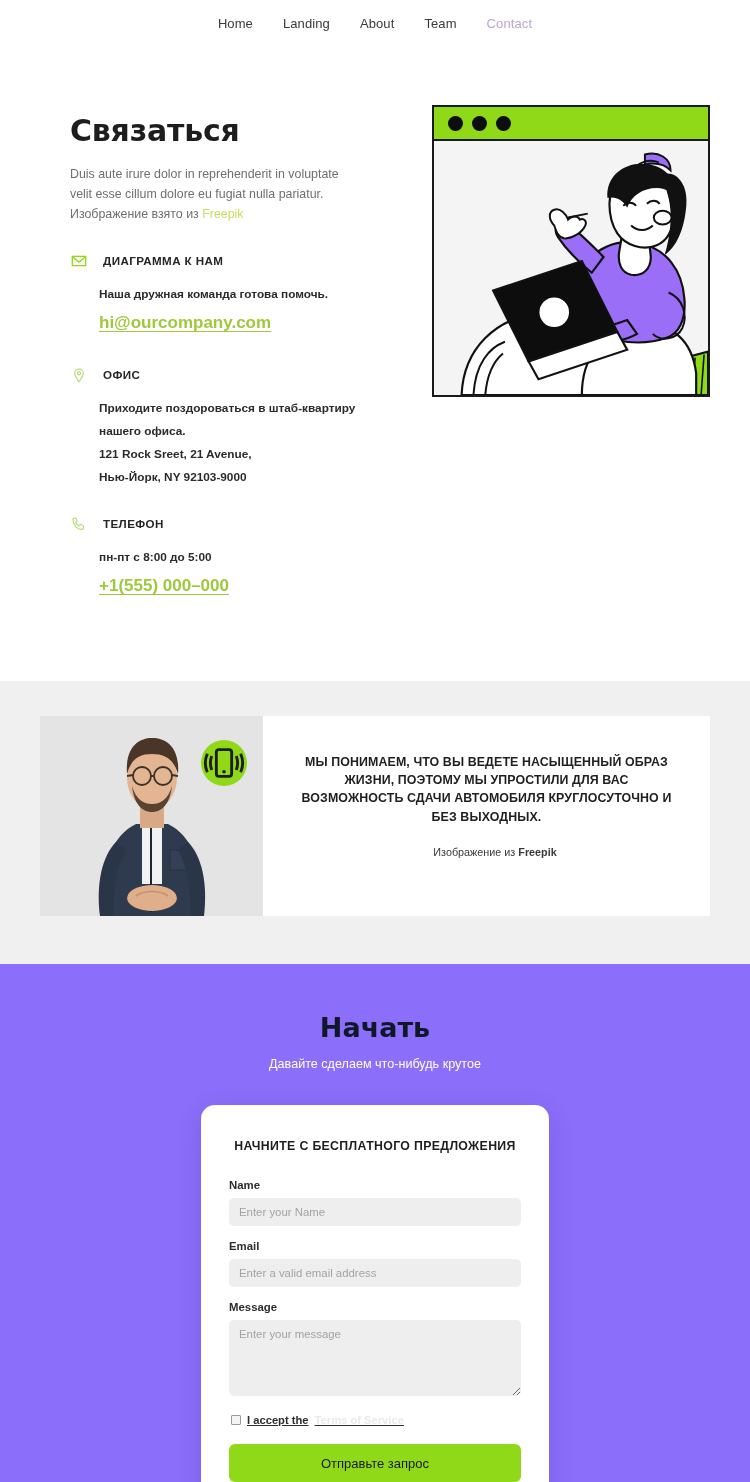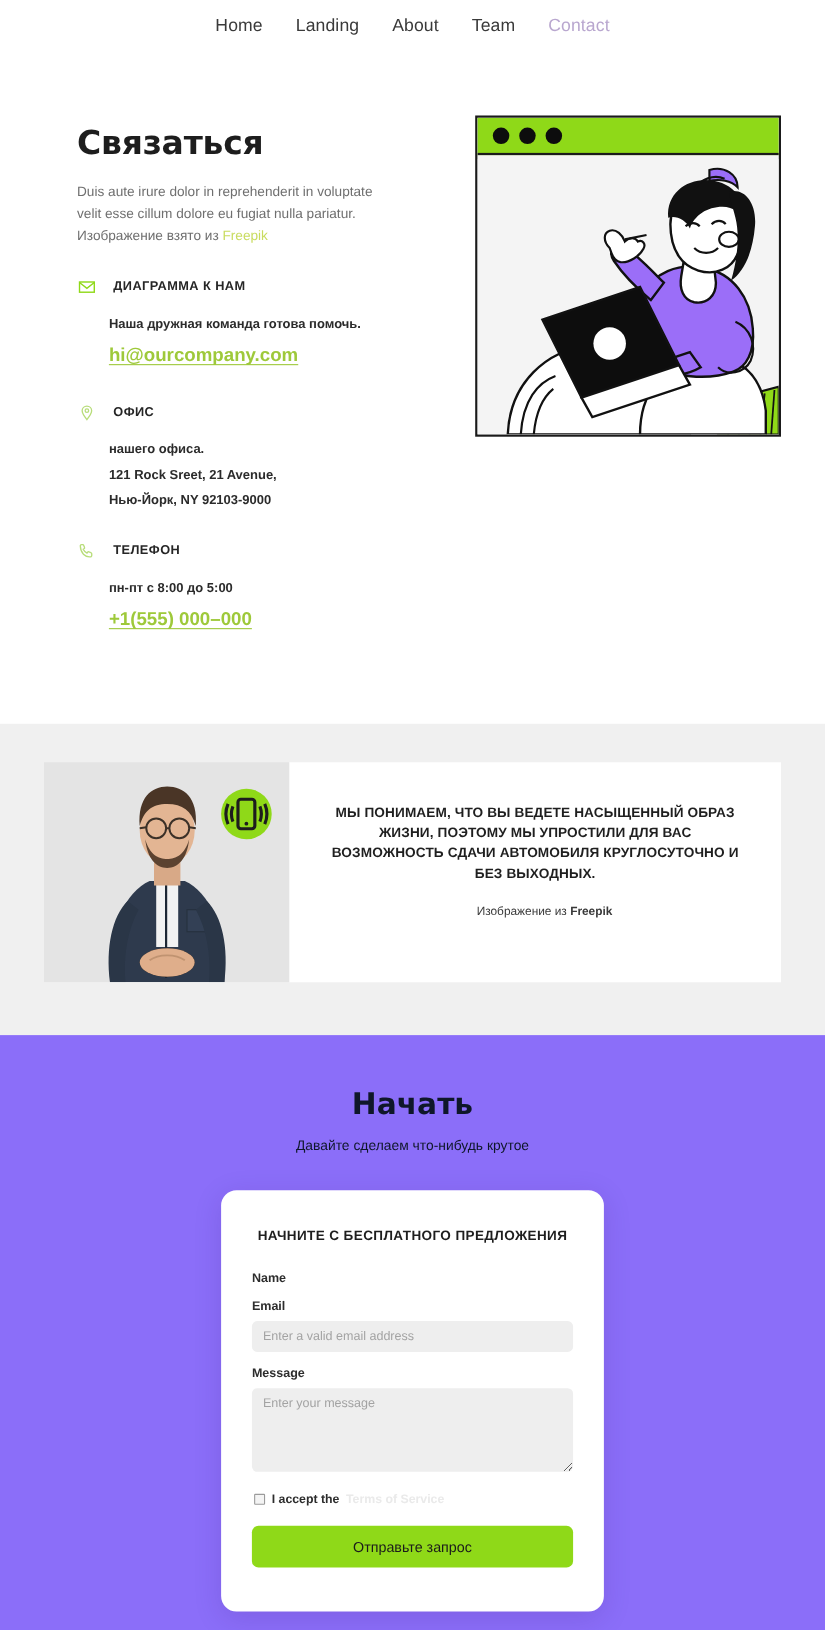--- a/index.html
+++ b/index.html
@@ -19,21 +19,21 @@
     display: flex;
     align-items: center;
     justify-content: center;
   }
   .nav {
     display: flex;
     align-items: center;
     gap: 30px;
   }
   .nav-link {
-    font-size: 16px;
+    font-size: 13px;
     color: #3a3a3a;
     text-decoration: none;
     letter-spacing: .1px;
     cursor: pointer;
     text-align: center;
   }
   .nav-link.is-active { color: #b9a7cf; }
 
   
   .hero {
@@ -207,21 +207,21 @@
   .cta-title {
     font-family: "DejaVu Sans", sans-serif;
     font-size: 27px;
     font-weight: 700;
     color: #0f172a;
     text-align: center;
     margin: 0 0 14px 0;
   }
   .cta-sub {
     font-size: 12.6px;
-    color: #0f172a;
+    color: #ffffff;
     text-align: center;
     margin: 0 0 34px 0;
   }
 
   .form-card {
     width: 348px;
     margin: 0 auto;
     background: #ffffff;
     border-radius: 14px;
     padding: 34px 28px 40px 28px;
@@ -272,20 +272,21 @@
   .field-area::placeholder { color: #a3a3a3; }
 
   .accept-row {
     display: flex;
     align-items: center;
     gap: 6px;
     margin: 12px 0 18px 2px;
     font-size: 11.2px;
     font-weight: 700;
     color: #2d2d2d;
+    text-decoration: underline;
   }
   .accept-box {
     width: 10px; height: 10px;
     border: 1px solid #9b9b9b;
     background: #f4f4f4;
     border-radius: 1px;
     flex: 0 0 10px;
     cursor: pointer;
   }
   .accept-terms {
@@ -346,20 +347,21 @@
         <div class="contact-head">
           <span class="contact-ico">
             <svg viewBox="0 0 20 20" width="16" height="16" fill="none" stroke="#b8dd7a" stroke-width="1.5">
               <path d="M10 18.2c3.6-4.6 5.4-7.6 5.4-10.1A5.4 5.4 0 0 0 4.6 8.1c0 2.5 1.8 5.5 5.4 10.1z"></path>
               <circle cx="10" cy="7.9" r="2"></circle>
             </svg>
           </span>
           <span class="contact-label">ОФИС</span>
         </div>
         <div class="contact-body">
+          <p class="contact-line">Приходите поздороваться в штаб-квартиру</p>
           <p class="contact-line">нашего офиса.</p>
           <p class="contact-line">121 Rock Sreet, 21 Avenue,</p>
           <p class="contact-line">Нью-Йорк, NY 92103-9000</p>
         </div>
       </div>
 
       <div class="contact-block">
         <div class="contact-head">
           <span class="contact-ico">
             <svg viewBox="0 0 20 20" width="16" height="16" fill="none" stroke="#b8dd7a" stroke-width="1.5">
@@ -501,20 +503,21 @@
 
 <section class="band-purple">
   <h2 class="cta-title">Начать</h2>
   <p class="cta-sub">Давайте сделаем что-нибудь крутое</p>
 
   <div class="form-card">
     <p class="form-title">НАЧНИТЕ С БЕСПЛАТНОГО ПРЕДЛОЖЕНИЯ</p>
 
     <div class="field">
       <label class="field-label">Name</label>
+      <input class="field-input" type="text" placeholder="Enter your Name" value="" style="">
     </div>
 
     <div class="field">
       <label class="field-label">Email</label>
       <input class="field-input" type="text" placeholder="Enter a valid email address" style="">
     </div>
 
     <div class="field">
       <label class="field-label">Message</label>
       <textarea class="field-area" placeholder="Enter your message" style=""></textarea>

